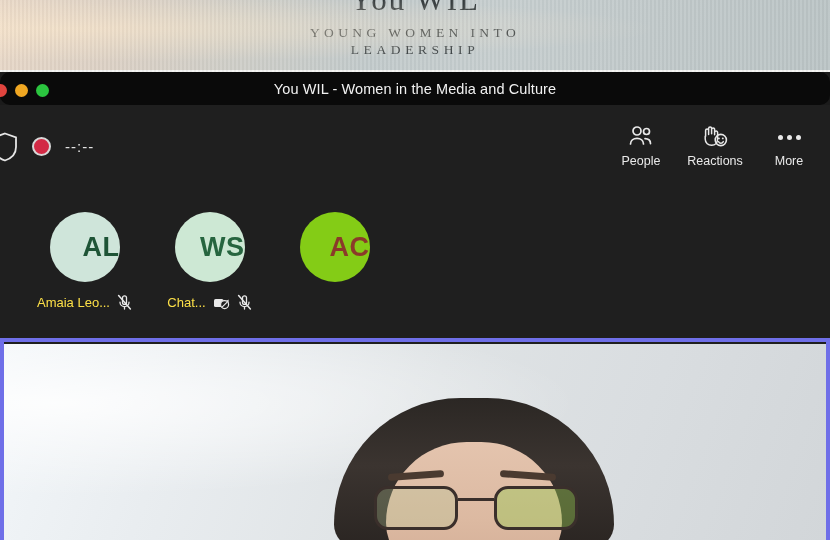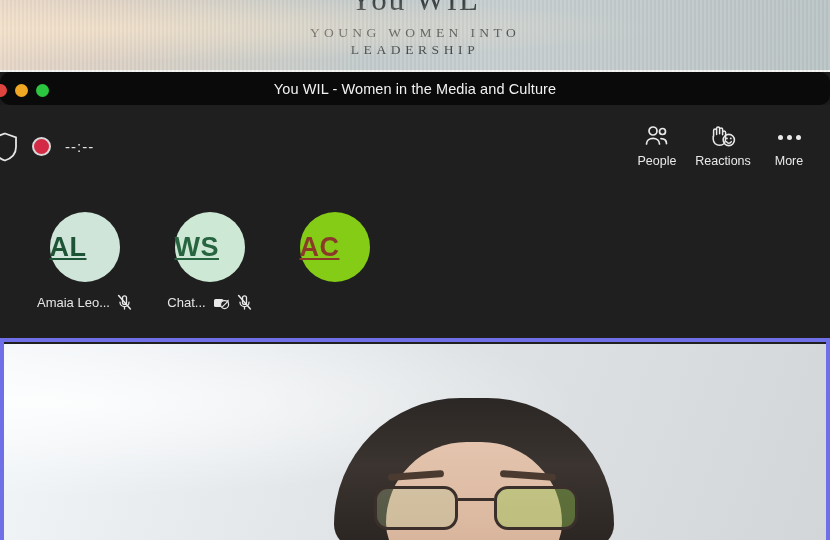--- a/index.html
+++ b/index.html
@@ -56,21 +56,21 @@
     background:#1f1f1f; display:flex; align-items:center;
   }
   .tb-left{ position:absolute; left:0; top:0; height:83px; display:flex; align-items:center; gap:14px; padding-left:0; }
   .shield{ margin-left:-8px; width:26px; height:30px; display:block; }
   .rec-dot{
     width:19px; height:19px; border-radius:50%;
     background:#d32a45; border:2.5px solid #d8d8d8;
   }
   .timer{ color:#e3e3e3; font-size:15px; letter-spacing:1px; }
 
-  .tb-right{ position:absolute; right:8px; top:0; height:83px; display:flex; align-items:center; gap:0; }
+  .tb-right{ position:absolute; right:8px; top:0; height:83px; display:flex; align-items:center; gap:8px; }
   .tb-item{
     width:66px; height:62px; display:flex; flex-direction:column;
     align-items:center; justify-content:center; gap:5px; position:relative; cursor:pointer;
   }
   .tb-item .ico{ height:24px; display:flex; align-items:center; justify-content:center; }
   .tb-item .lbl{ color:#e9e9e9; font-size:12.5px; }
   .tb-item.active .underline{
     position:absolute; bottom:-2px; left:50%; transform:translateX(-50%);
     width:42px; height:3px; border-radius:2px; background:#7b7bf0;
   }
@@ -78,27 +78,27 @@
   .dots i{ width:5px; height:5px; border-radius:50%; background:#e9e9e9; display:block; }
 
   
   .filmstrip{
     position:absolute; left:0; top:188px; width:830px; height:150px; background:#1f1f1f;
   }
   .tiles{ position:absolute; left:22px; top:0; display:flex; align-items:flex-start; gap:0; }
   .tile{ width:125px; position:relative; }
   .avatar{
     width:70px; height:70px; border-radius:50%; margin:24px auto 0;
-    display:flex; align-items:center; justify-content:flex-start;
-    font-size:27px; font-weight:bold; letter-spacing:.5px;text-decoration:underline;
+    display:flex; align-items:center; justify-content:flex-end;
+    font-size:27px; font-weight:bold; letter-spacing:.5px;
   }
   .tile-meta{
     margin-top:12px; display:flex; align-items:center; justify-content:center; gap:7px;
   }
-  .tile-name{ color:#e5e5e5; font-size:13px; white-space:nowrap; }
+  .tile-name{ color:#fde047; font-size:13px; white-space:nowrap; }
   .more-tile{ width:118px; position:relative; }
   .more-circle{
     width:76px; height:76px; border-radius:50%; margin:20px auto 0;
     background:#565656; display:flex; align-items:center; justify-content:center;
     color:#fff; font-size:17px;
   }
 
   
   .mic-off, .cam-off{ display:block; }
 

